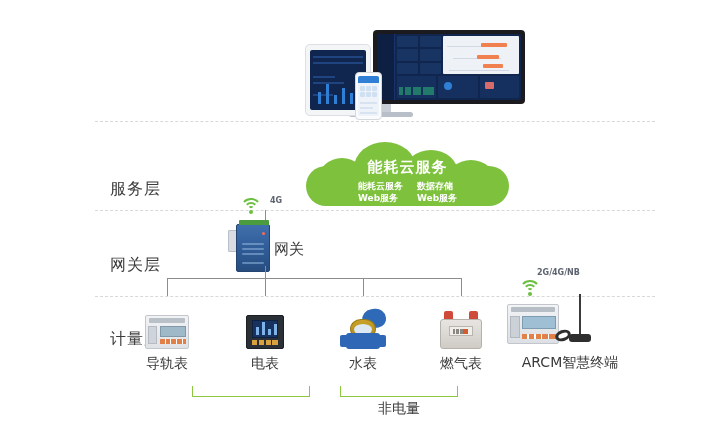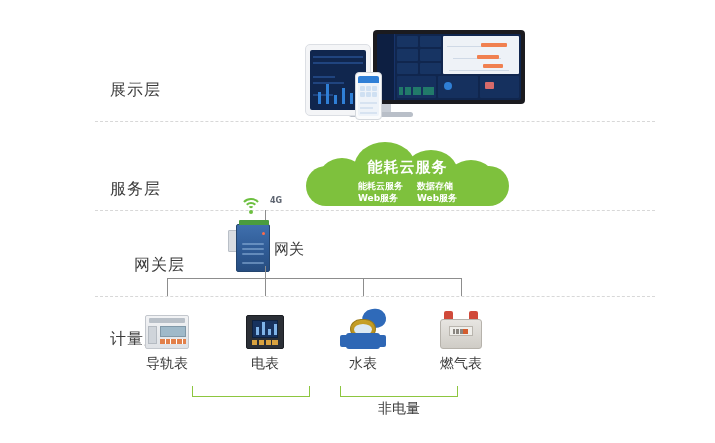--- a/index.html
+++ b/index.html
@@ -21,21 +21,21 @@
   #sep3 { top: 296px; }
 
   
   .layer-label {
     position: absolute; left: 110px; width: 90px;
     font-size: 16px; color: #3b3b3b; letter-spacing: 1px;
     font-family: "DejaVu Sans", sans-serif; font-weight: 500;
   }
   #lab-display { top: 80px; }
   #lab-service { top: 179px; }
-  #lab-gateway { top: 255px; margin-left: 24px; }
+  #lab-gateway { top: 255px; }
   #lab-meter   { top: 329px; }
 
   
   #display-group { position: absolute; left: 305px; top: 8px; width: 230px; height: 110px; }
 
   
   .monitor { position:absolute; left:68px; top:22px; width:152px; height:74px; }
   .monitor-bezel {
     position:absolute; inset:0; background:#1b1b1f;
     border-radius:4px; padding:4px;
@@ -204,21 +204,20 @@
 </style>
 </head>
 <body>
 
 <div id="stage">
 
   <div class="sep" id="sep1"></div>
   <div class="sep" id="sep2"></div>
   <div class="sep" id="sep3"></div>
 
-  <div class="layer-label" id="lab-display">展示层</div>
   <div class="layer-label" id="lab-service">服务层</div>
   <div class="layer-label" id="lab-gateway">网关层</div>
   <div class="layer-label" id="lab-meter">计量层</div>
 
   <div id="display-group">
 
     <div class="monitor">
       <div class="monitor-bezel">
         <div class="monitor-screen">
           <div class="mon-side">
@@ -397,19 +396,40 @@
           <span class="gpipe-r"></span>
         <span class="gbody"></span>
         <span class="gwin">
             <i></i>
           </span>
       </div>
     </div>
     <div class="meter-name">燃气表</div>
   </div>
 
+  <div id="arcm-group">
+    <div class="arcm-net">2G/4G/NB</div>
+    <div class="arcm-wifi wifi">
+      <span class="a1"></span>
+        <span class="a2"></span>
+        <span class="a3"></span>
+        <span class="dot"></span>
+    </div>
+    <div class="arcm-img">
+      <div class="arcm-dev">
+        <span class="atop"></span>
+          <span class="aleft"></span>
+          <span class="alcd"></span>
+          <span class="abtn"></span>
+      </div>
+      <span class="arcm-ant"></span>
+      <span class="arcm-ant-base"></span>
+      <span class="arcm-coil"></span>
+    </div>
+    <div class="arcm-name">ARCM智慧终端</div>
+  </div>
 
   <div class="bracket" id="br1"></div>
   <div class="bracket" id="br2"></div>
   <div class="bracket-label" id="brl1">电量</div>
   <div class="bracket-label" id="brl2">非电量</div>
 
 </div>
 
 </body></html>

